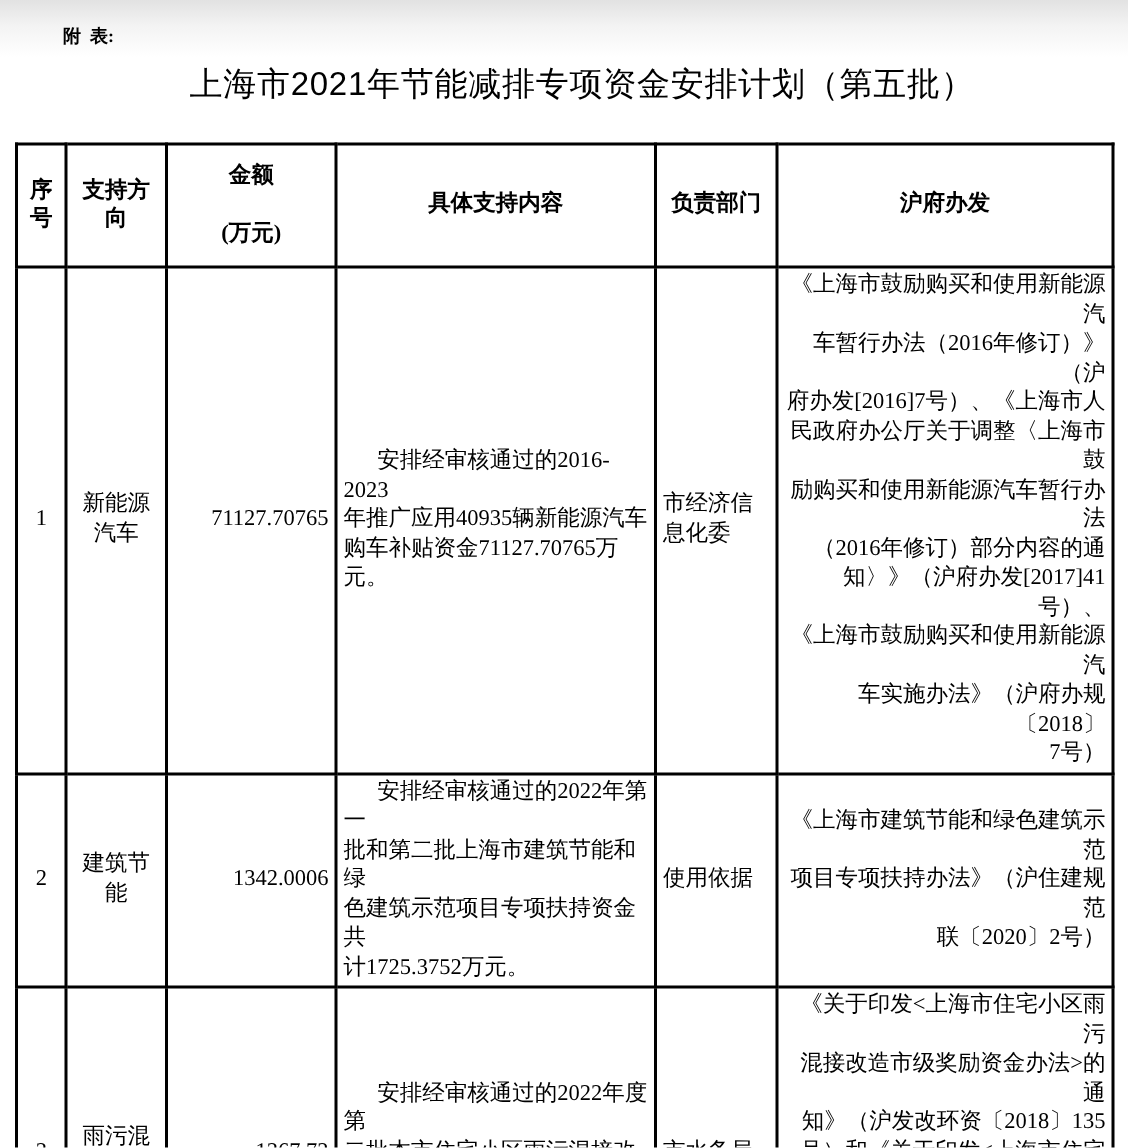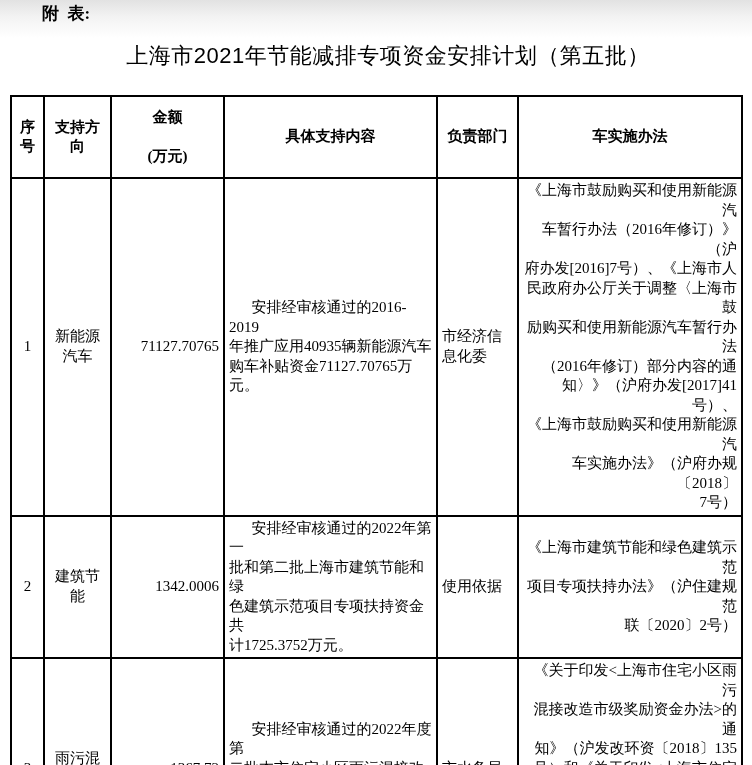--- a/index.html
+++ b/index.html
@@ -17,23 +17,23 @@
   }
   .top-shade {
     position: absolute;
     top: 0; left: 0; right: 0;
     height: 38px;
     background: linear-gradient(180deg, #e2e2e2 0%, #f3f3f3 45%, #ffffff 100%);
     pointer-events: none;
   }
   .annotation {
     position: absolute;
-    top: 2px;
+    top: 16px;
     left: 30px;
-    font-size: 17px;
+    font-size: 12px;
     font-weight: bold;
     white-space: pre;
     padding-left: 12px;
   }
   .doc-title {
     position: absolute;
     top: 41px;
     left: 0;
     width: 100%;
     text-align: center;
@@ -105,30 +105,30 @@
       <tr class="h-row">
         <th>序
 号</th>
         <th>支持方
 向</th>
         <th>金额
 
 (万元)</th>
         <th>具体支持内容</th>
         <th>负责部门</th>
-        <th>车实施办法</th>
+        <th>沪府办发</th>
       </tr>
     </thead>
     <tbody>
       <tr class="r-1">
         <td class="c-seq">1</td>
         <td class="c-dir">新能源
 汽车</td>
         <td class="c-amt">71127.70765</td>
-        <td class="c-content">安排经审核通过的2016-2019
+        <td class="c-content">安排经审核通过的2016-2023
 年推广应用40935辆新能源汽车
 购车补贴资金71127.70765万元。</td>
         <td class="c-dept">市经济信
 息化委</td>
         <td class="c-basis">《上海市鼓励购买和使用新能源汽
 车暂行办法（2016年修订）》（沪
 府办发[2016]7号）、《上海市人
 民政府办公厅关于调整〈上海市鼓
 励购买和使用新能源汽车暂行办法
 （2016年修订）部分内容的通

